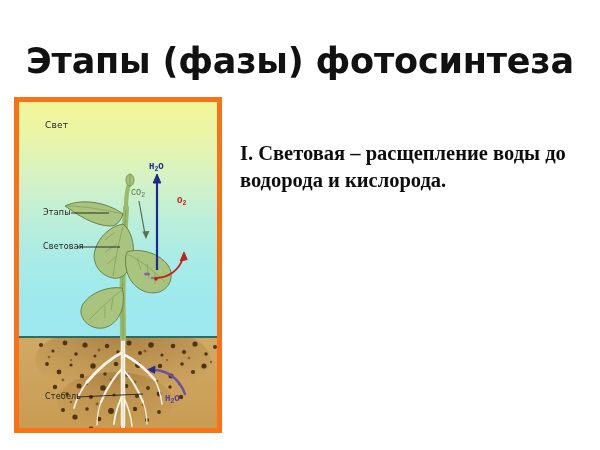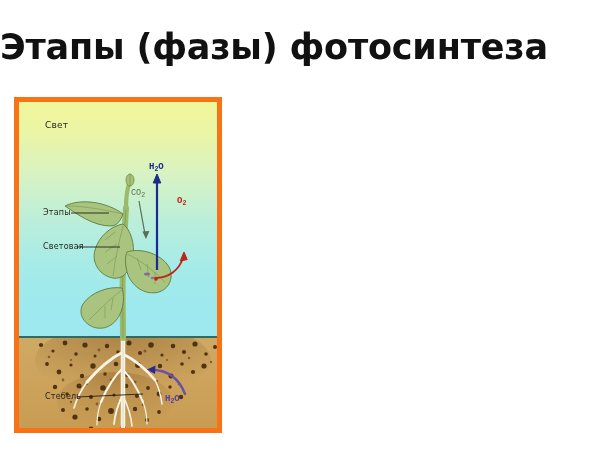--- a/index.html
+++ b/index.html
@@ -13,22 +13,23 @@
     background: #ffffff;
     font-family: "Liberation Sans", sans-serif;
     overflow: hidden;
     position: relative;
   }
 
   
   #slide-title {
     position: absolute;
     left: 0;
-    top: 26px;
+    top: 40px;
     width: 600px;
+    text-align: center;
     font-family: "DejaVu Sans", sans-serif;
     font-weight: bold;
     font-size: 35px;
     line-height: 42px;
     letter-spacing: -0.2px;
     color: #111111;
     white-space: nowrap;
   }
 
   
@@ -328,13 +329,14 @@
   <div class="dlabel" id="label-steb">Световая</div>
   <div class="dlabel" id="label-koren">Стебель</div>
 
   <div class="formula" id="formula-h2o-up">H<sub>2</sub>O</div>
   <div class="formula" id="formula-co2">CO<sub>2</sub></div>
   <div class="formula" id="formula-o2">O<sub>2</sub></div>
   <div class="formula" id="formula-h2o-dn">H<sub>2</sub>O</div>
 </div>
 
 <div id="text-block">
+  <p id="para-1">I. Световая – расщепление воды до водорода и кислорода.</p>
 </div>
 
 </body></html>

